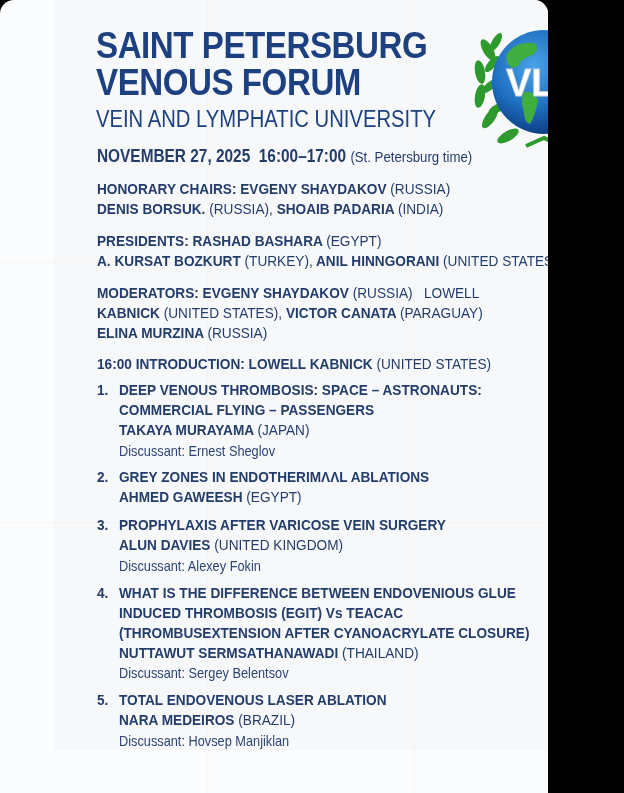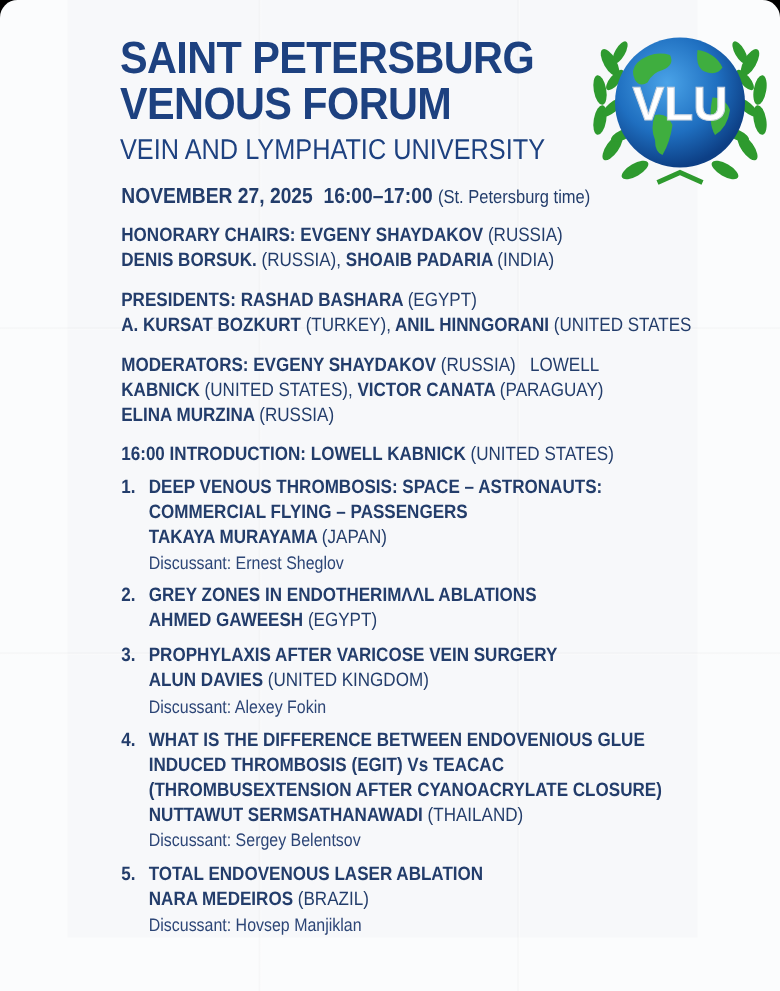--- a/index.html
+++ b/index.html
@@ -2,21 +2,21 @@
 <html><head>
 <meta charset="utf-8">
 <style>
   html, body { margin: 0; padding: 0; }
   body {
     width: 624px; height: 793px; overflow: hidden;
     background: #000;
     font-family: "Liberation Sans", sans-serif;
   }
   .page {
-    position: absolute; left: 0; top: 0; width: 624px; height: 793px;
+    position: absolute; left: 0; top: 0; width: 548px; height: 793px;
     background: #fbfcfd;
     border-top-left-radius: 14px;
     border-top-right-radius: 14px;
     overflow: hidden;
   }
   
   .fold-v { position: absolute; top: 0; bottom: 0; width: 2px; background: linear-gradient(to right, rgba(0,0,0,0.03), rgba(255,255,255,0.6)); }
   .fold-h { position: absolute; left: 0; right: 0; height: 2px; background: linear-gradient(to bottom, rgba(0,0,0,0.035), rgba(255,255,255,0.6)); }
   .panel {
     position: absolute; left: 54px; top: 0; width: 504px; height: 750px;

